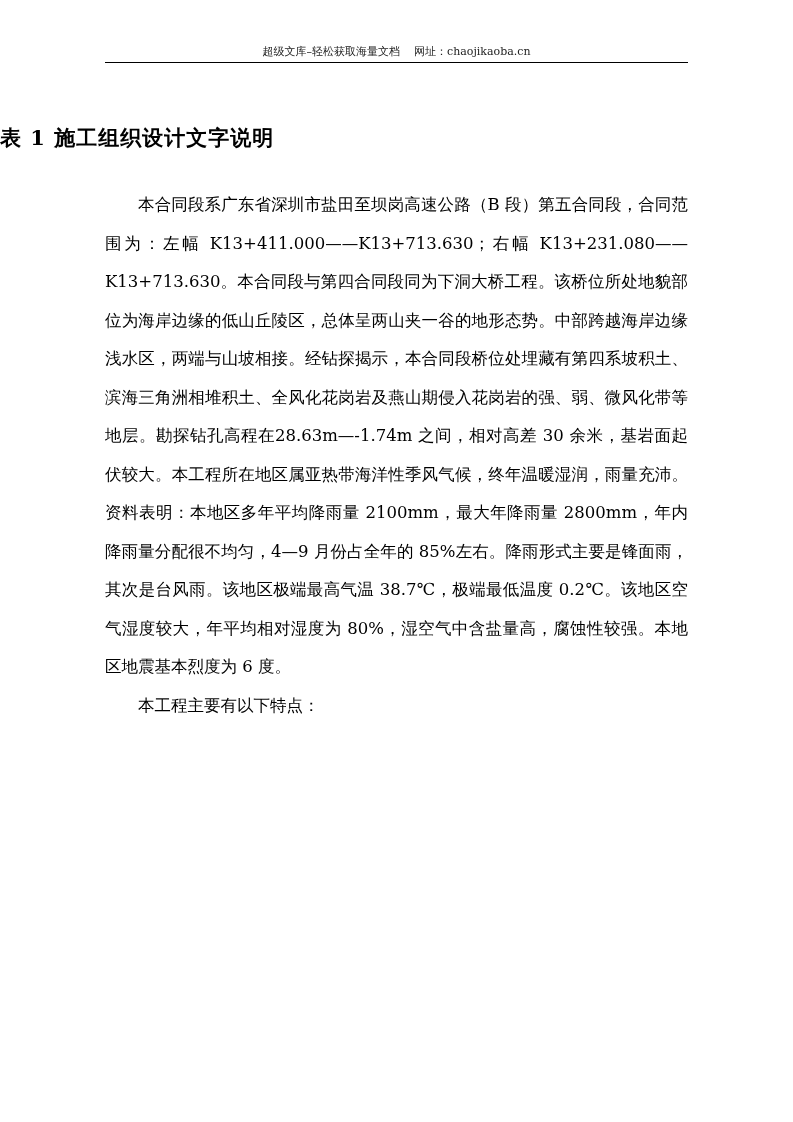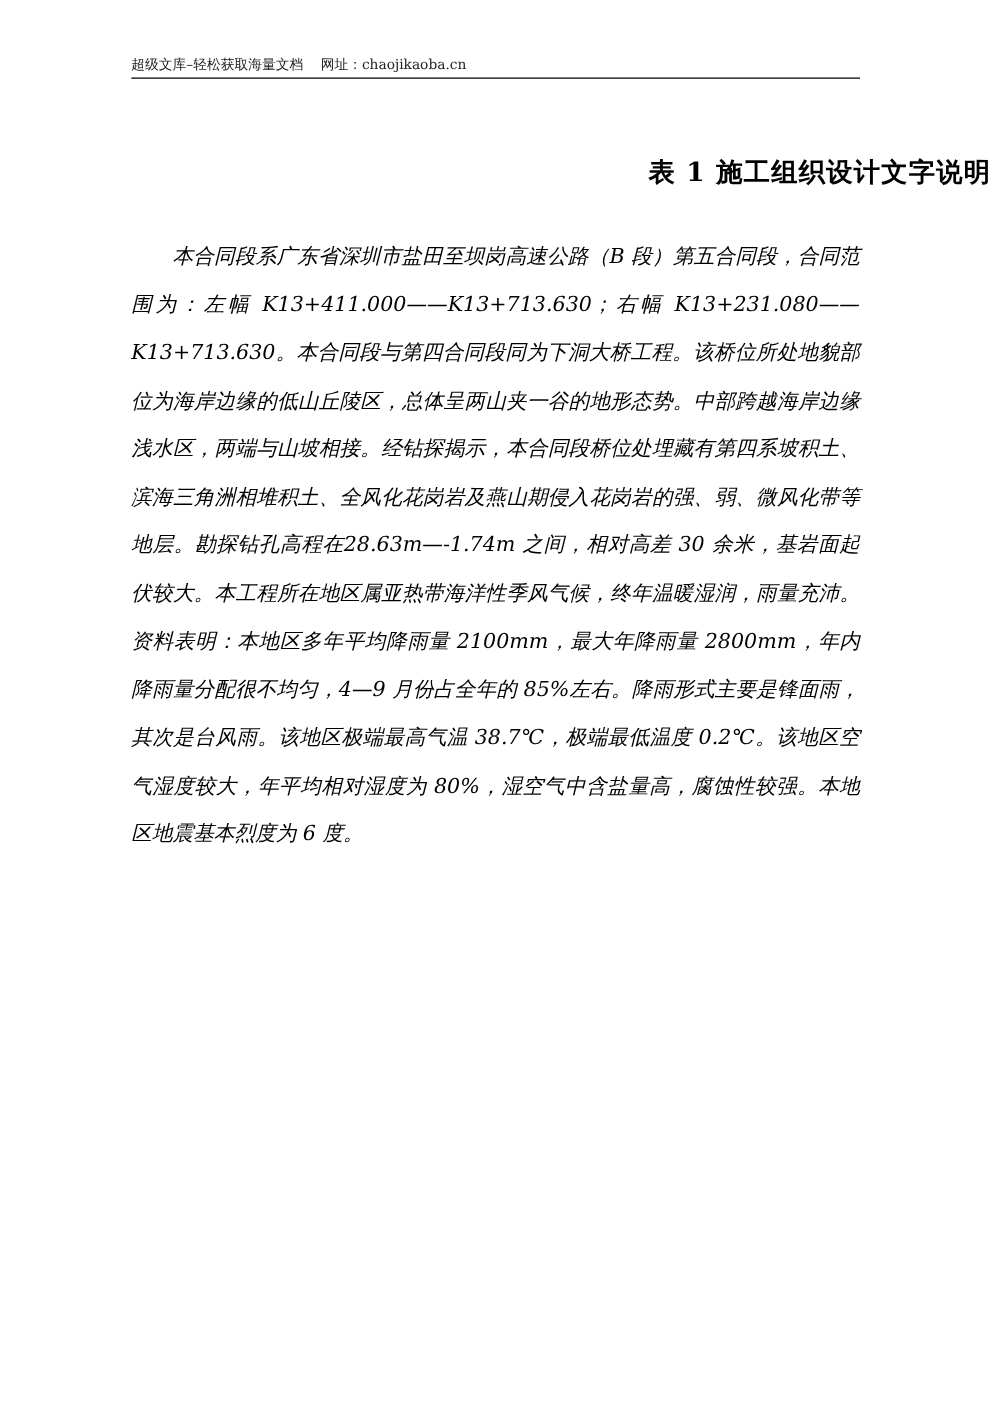--- a/index.html
+++ b/index.html
@@ -1,32 +1,33 @@
 <!DOCTYPE html>
 <html><head>
 <meta charset="utf-8">
 <style>
   html, body { margin: 0; padding: 0; background: #ffffff; }
   body { width: 793px; height: 1122px; position: relative; overflow: hidden;
          font-family: "DejaVu Serif", "Liberation Serif", serif; color: #000; }
   .header { position: absolute; left: 105px; top: 44px; width: 583px; height: 18px;
-            border-bottom: 1px solid #000; font-size: 11px; text-align: left;
+            border-bottom: 1px solid #000; font-size: 11px; text-align: center;
             color: #222; line-height: 16px; }
   .header .brand { margin-right: 14px; }
-  .title { position: absolute; left: 0; width: 793px; top: 124px; text-align: right;
+  .title { position: absolute; left: 0; width: 793px; top: 124px; text-align: left;
            font-size: 21px; font-weight: bold; letter-spacing: 1px; }
   .body { position: absolute; left: 105px; top: 186px; width: 583px; font-size: 16.5px;
           line-height: 38.5px; text-align: justify; }
   .body p { margin: 0; }
-  .indent { text-indent: 33px; font-style: italic; }
+  .indent { text-indent: 33px; }
 </style>
 </head>
 <body>
 
 <div class="header">
   <span class="brand">超级文库–轻松获取海量文档</span><span>网址：</span><span>chaojikaoba.cn</span>
 </div>
 
 <div class="title">表 1  施工组织设计文字说明</div>
 
 <div class="body">
   <p class="indent">本合同段系广东省深圳市盐田至坝岗高速公路（B 段）第五合同段，合同范围为：左幅 K13+411.000——K13+713.630；右幅 K13+231.080——K13+713.630。本合同段与第四合同段同为下洞大桥工程。该桥位所处地貌部位为海岸边缘的低山丘陵区，总体呈两山夹一谷的地形态势。中部跨越海岸边缘浅水区，两端与山坡相接。经钻探揭示，本合同段桥位处埋藏有第四系坡积土、滨海三角洲相堆积土、全风化花岗岩及燕山期侵入花岗岩的强、弱、微风化带等地层。勘探钻孔高程在28.63m—-1.74m 之间，相对高差 30 余米，基岩面起伏较大。本工程所在地区属亚热带海洋性季风气候，终年温暖湿润，雨量充沛。资料表明：本地区多年平均降雨量 2100mm，最大年降雨量 2800mm，年内降雨量分配很不均匀，4—9 月份占全年的 85%左右。降雨形式主要是锋面雨，其次是台风雨。该地区极端最高气温 38.7℃，极端最低温度 0.2℃。该地区空气湿度较大，年平均相对湿度为 80%，湿空气中含盐量高，腐蚀性较强。本地区地震基本烈度为 6 度。</p>
+  <p class="indent">本工程主要有以下特点：</p>
 </div>
 
 </body></html>

